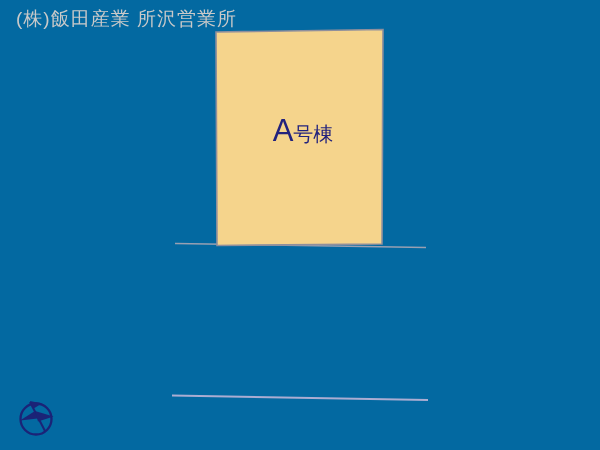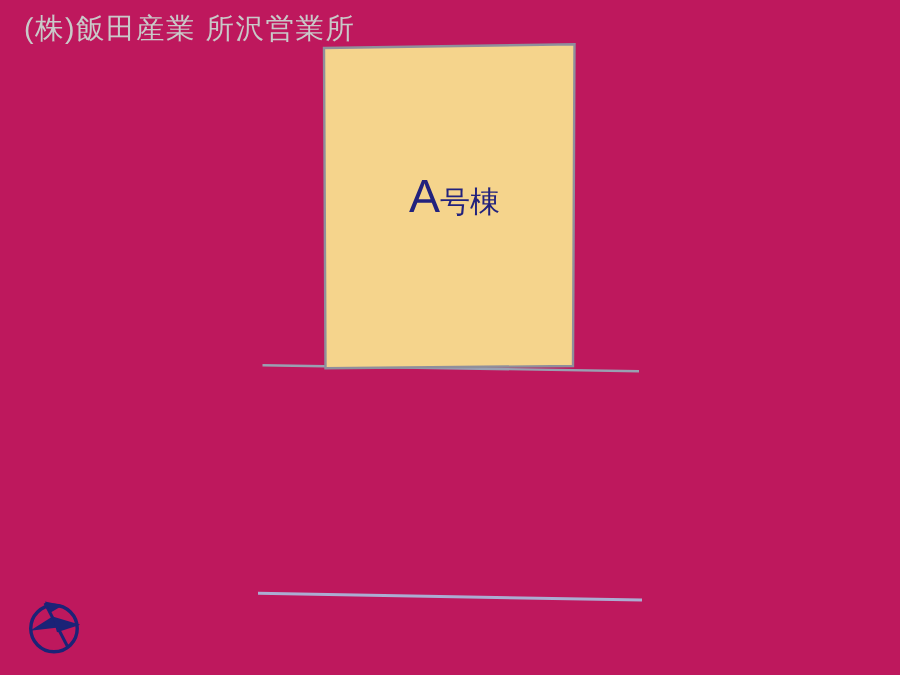--- a/index.html
+++ b/index.html
@@ -4,21 +4,21 @@
 <style>
   html, body {
     margin: 0;
     padding: 0;
     background: #ffffff;
   }
   .canvas {
     position: relative;
     width: 600px;
     height: 450px;
-    background: #be185d;
+    background: #0369a1;
     overflow: hidden;
     font-family: "Liberation Sans", sans-serif;
   }
   .watermark {
     position: absolute;
     left: 16px;
     top: 6px;
     font-size: 19px;
     letter-spacing: 1px;
     white-space: nowrap;

